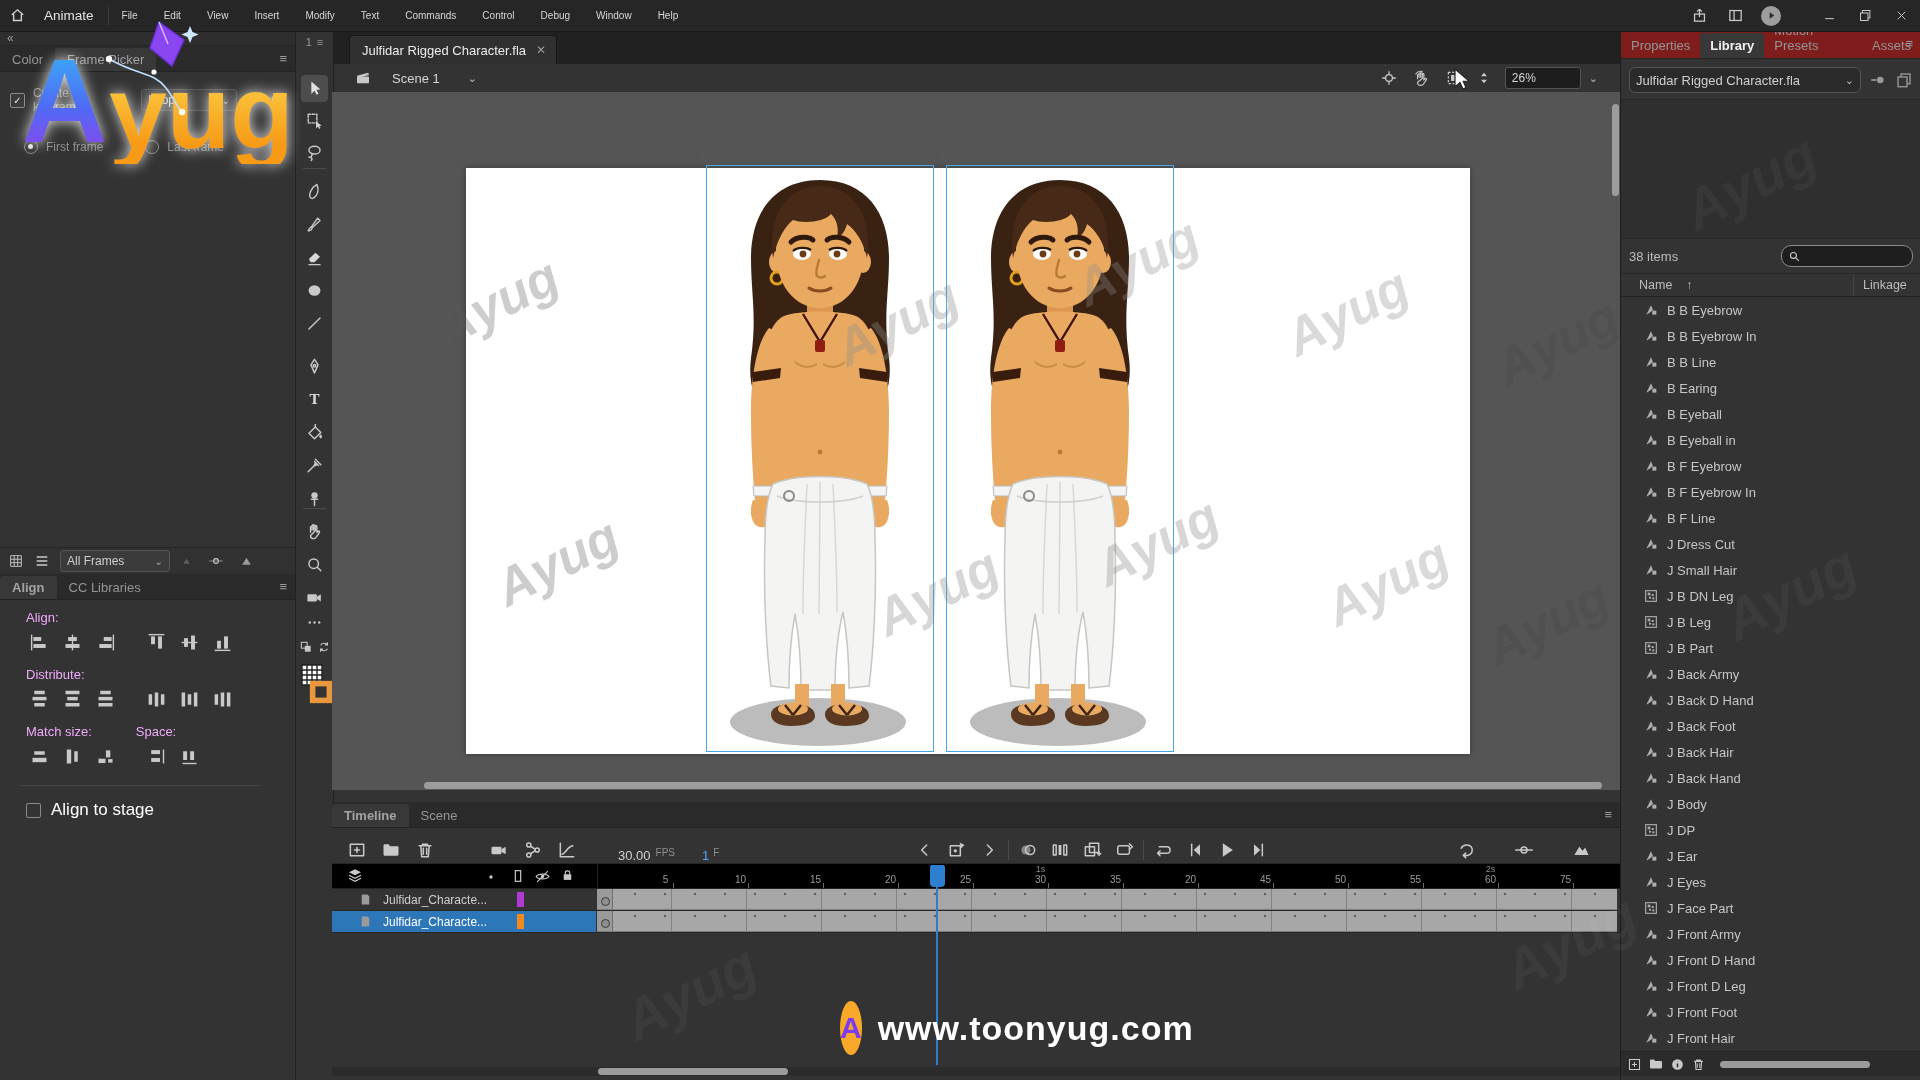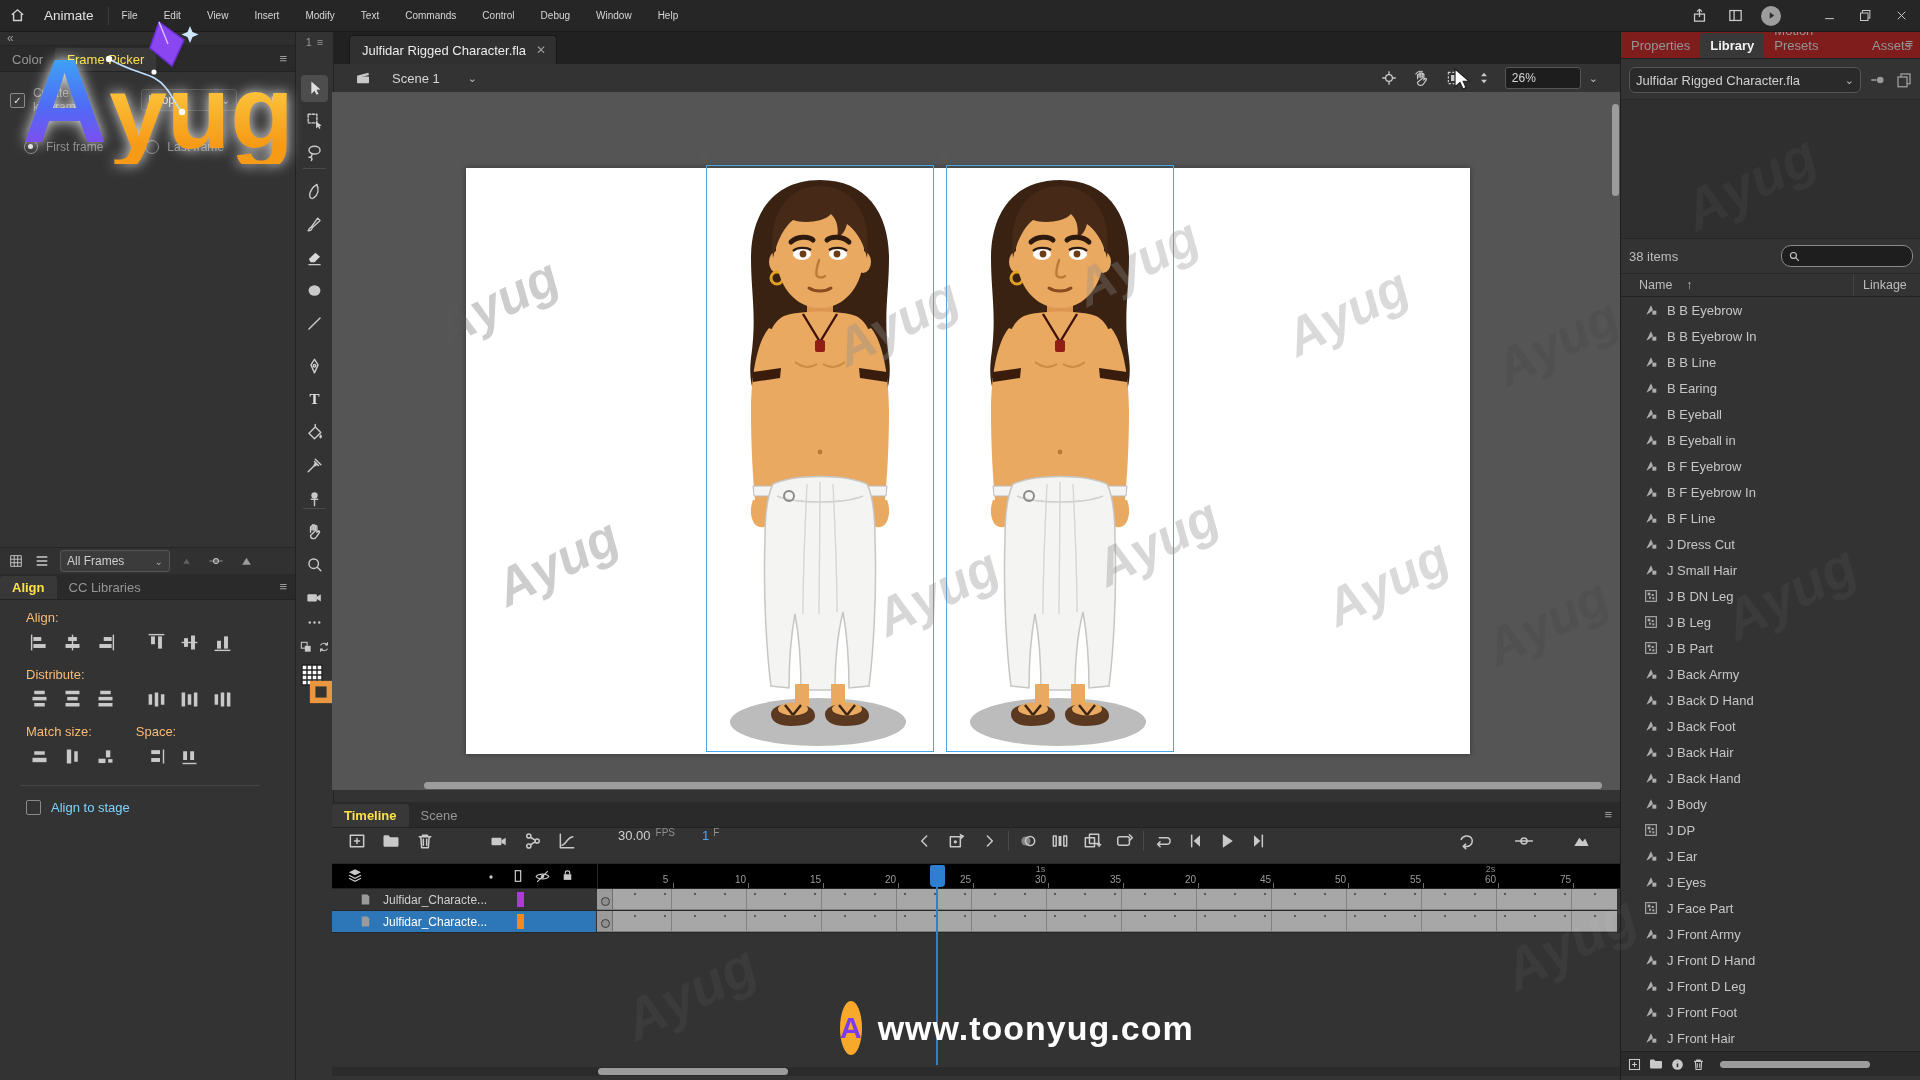--- a/index.html
+++ b/index.html
@@ -24,47 +24,47 @@
   .doc-tab .x{margin-left:10px;color:#9a9a9a;font-size:12px;}
   
   #editbar{left:332px;top:64px;width:1288px;height:28px;background:#333;border-bottom:1px solid #252525;display:flex;align-items:center;}
   .ebtext{font-size:13px;color:#d6d6d6;}
   .zoombox{width:62px;height:20px;background:#1d1d1d;border:1px solid #555;border-radius:3px;color:#d6d6d6;
            font-size:12px;padding:0 6px;font-family:"Liberation Sans",sans-serif;}
   
   #leftcol{left:0;top:31px;width:295px;height:1049px;background:#333;border-right:1px solid #222;}
   .ptabs{height:25px;background:#2a2a2a;display:flex;align-items:flex-end;border-bottom:1px solid #222;position:relative;}
   .ptab{padding:4px 12px;font-size:13px;color:#969696;}
-  .ptab.active{background:#383838;color:#fde047;border-radius:3px 3px 0 0;}
+  .ptab.active{background:#383838;color:#a3a3a3;border-radius:3px 3px 0 0;}
   .pmenu{position:absolute;right:8px;top:5px;color:#9a9a9a;font-size:13px;}
   .dim{color:#8f8f8f;}
   .chk{width:13px;height:13px;border:1px solid #8a8a8a;border-radius:2px;background:#3a3a3a;display:inline-flex;
        align-items:center;justify-content:center;font-size:10px;color:#e8e8e8;}
   .radio{width:12px;height:12px;border:1px solid #8a8a8a;border-radius:50%;display:inline-block;position:relative;}
   .radio.sel:after{content:"";position:absolute;left:2.5px;top:2.5px;width:5px;height:5px;border-radius:50%;background:#dcdcdc;}
   .dropdown{height:20px;background:#3b3b3b;border:1px solid #555;border-radius:3px;display:flex;align-items:center;
             padding:0 6px;font-size:12px;color:#cfcfcf;gap:8px;}
-  .glabel{font-size:13px;color:#fdba74;}
+  .glabel{font-size:13px;color:#f0abfc;}
   .alignbtn{width:27px;height:26px;display:flex;align-items:center;justify-content:center;border-radius:3px;}
   
   #toolbar{left:295px;top:31px;width:37px;height:1049px;background:#333;border-right:1px solid #222;border-left:1px solid #222;}
   .tool{position:absolute;left:5px;width:27px;height:27px;display:flex;align-items:center;justify-content:center;border-radius:4px;}
   .tool.active{background:#4d4d4d;}
   .tdivider{position:absolute;left:7px;width:23px;height:1px;background:#4a4a4a;}
   
   #stage{left:332px;top:92px;width:1288px;height:698px;background:#555;overflow:hidden;}
   #canvas{position:absolute;left:134px;top:76px;width:1004px;height:586px;background:#fff;box-shadow:0 0 6px rgba(0,0,0,.35);}
   .selbox{position:absolute;border:1px solid #49a8ea;}
   .regplus{position:absolute;color:#5a5a5a;font-size:13px;line-height:10px;}
   .wm{position:absolute;font-weight:bold;font-style:italic;transform:rotate(-27deg);pointer-events:none;white-space:nowrap;}
   .sbar{position:absolute;background:#9c9c9c;border-radius:4px;}
   
   #timeline{left:332px;top:802px;width:1288px;height:278px;background:#333;}
   #tl-tabs{height:25px;background:#2a2a2a;display:flex;align-items:flex-end;border-bottom:1px solid #222;position:relative;}
-  #tl-controls{height:35px;display:flex;align-items:flex-start;border-bottom:1px solid #262626;position:relative;}
+  #tl-controls{height:35px;display:flex;align-items:flex-end;border-bottom:1px solid #262626;position:relative;}
   .tico{width:30px;height:26px;display:flex;align-items:center;justify-content:center;}
   .tsep{width:1px;height:20px;background:#4a4a4a;margin:0 2px;}
   #layerhdr{height:24px;background:#000000;border-bottom:1px solid #222;position:relative;text-align:center;}
   .lrow{height:21px;position:relative;border-bottom:1px solid #262626;display:flex;align-items:center;font-size:12px;}
   .lrow .swatch{width:7px;height:15px;margin-left:8px;}
   .framestrip{position:absolute;left:265px;top:0;width:1020px;height:20px;
      background-color:#a7a7a7;
      background-image:
        repeating-linear-gradient(90deg, transparent 0 74px, rgba(0,0,0,.22) 74px 75px),
        radial-gradient(circle at 8px 5px,#5d5d5d 1.3px,transparent 1.6px);
@@ -467,21 +467,21 @@
             <svg viewBox="0 0 24 24" width="21" height="21">
               <path d="M7 6 V16" stroke="#c9c9c9" stroke-width="4.5" fill="none"></path>
               <path d="M15 6 V16" stroke="#c9c9c9" stroke-width="4.5" fill="none"></path>
               <path d="M4 20 H20" stroke="#c9c9c9" stroke-width="1.6" fill="none"></path>
             </svg>
           </span>
         </div>
       <div style="width:240px;height:1px;background:#454545;margin:16px 0 0 -6px"></div>
       <div class="row" style="gap:10px;margin-top:14px">
         <span class="chk" style="background:#333"></span>
-        <span style="font-size:13px;color:#7dd3fc">Align to stage</span>
+        <span style="font-size:17px;color:#ffffff">Align to stage</span>
       </div>
     </div>
   </div>
 
   <div id="toolbar" class="abs">
     <div style="position:absolute;top:5px;left:0;width:37px;display:flex;justify-content:center;gap:5px;align-items:center">
       <span style="font-size:11px;color:#9a9a9a">1</span>
       <span style="font-size:11px;color:#9a9a9a">≡</span>
     </div>
     <div id="tools-holder">

